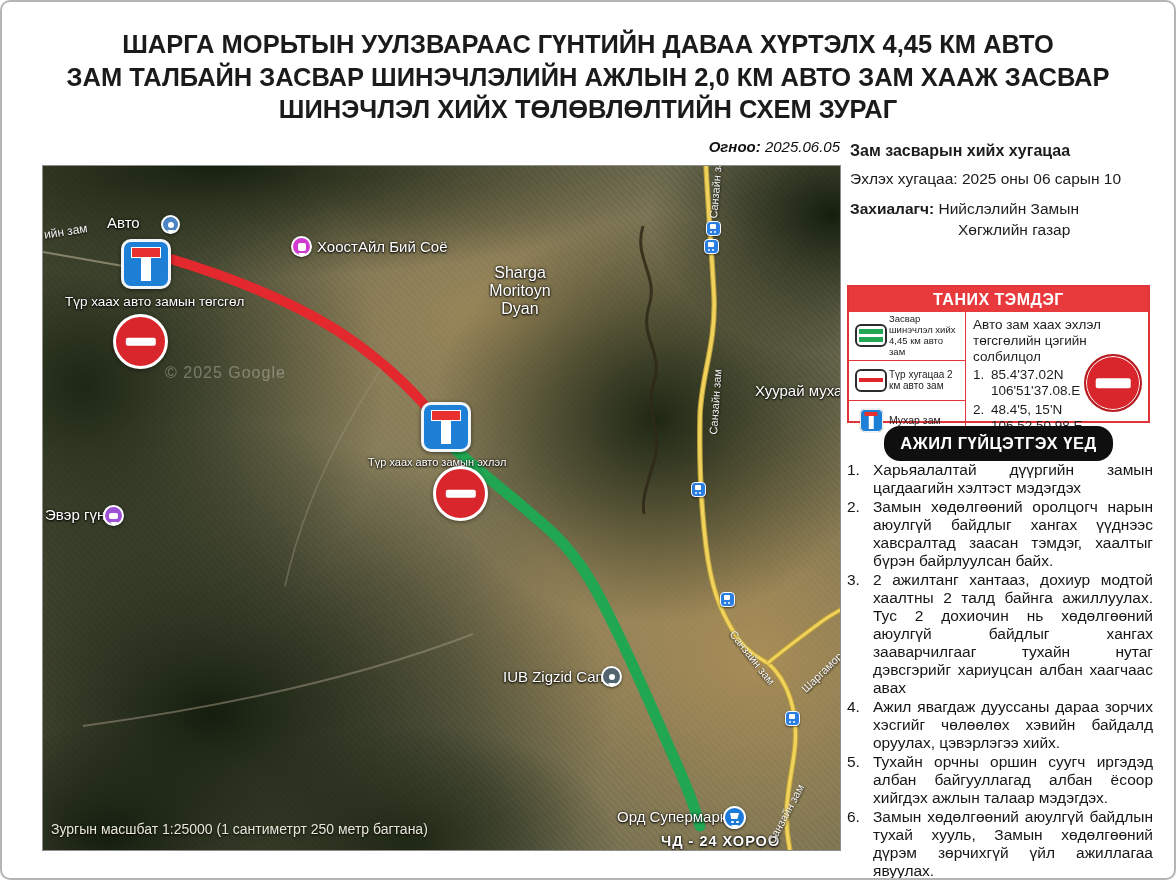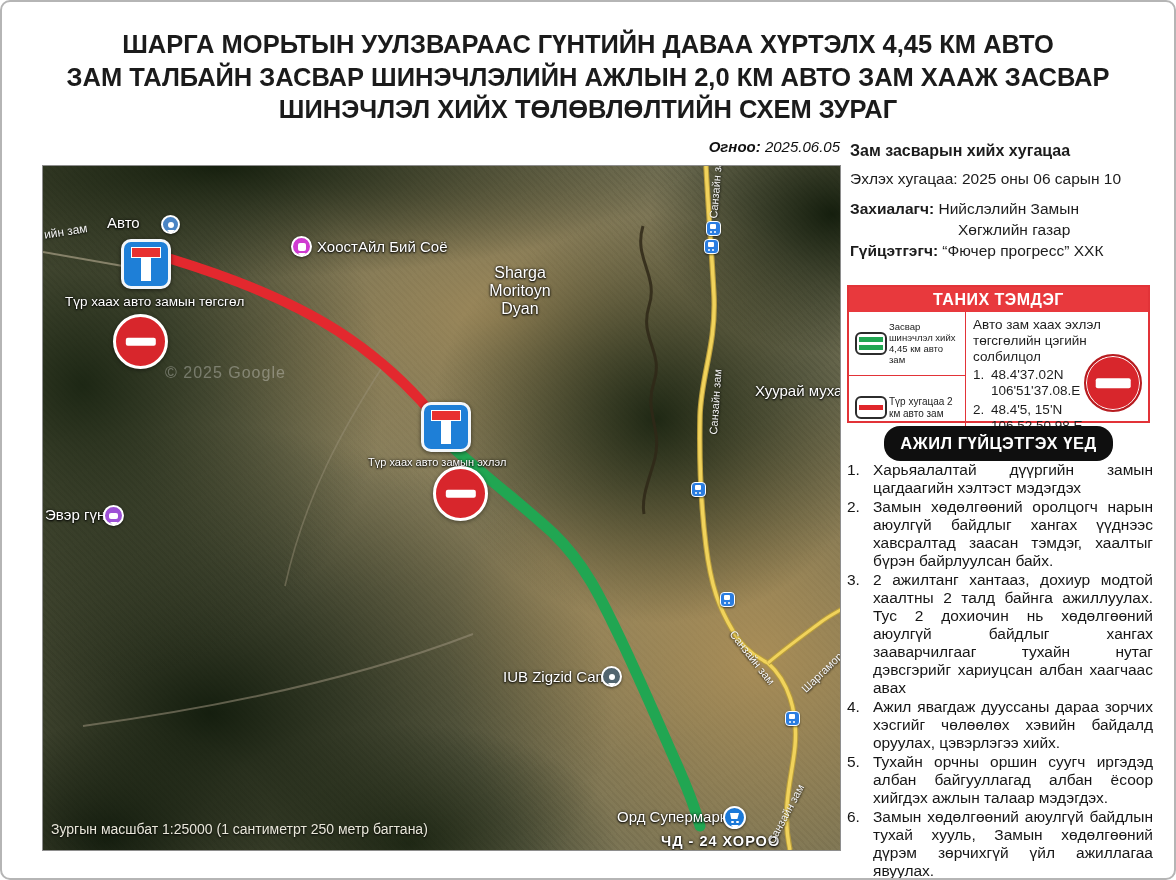--- a/index.html
+++ b/index.html
@@ -199,24 +199,20 @@
 
   <div class="sched">
     <div class="h">Зам засварын хийх хугацаа</div>
     <div class="ln">Эхлэх хугацаа: 2025 оны 06 сарын 10</div>
     <div class="gap"></div>
     <div class="pair">
       <b>Захиалагч:</b>
       <span>Нийслэлийн Замын</span>
     </div>
     <div class="pair ind">Хөгжлийн газар</div>
-    <div class="pair">
-      <b>Гүйцэтгэгч:</b>
-      <span>“Фючер прогресс” ХХК</span>
-    </div>
   </div>
 
   <div class="legendbox">
     <div class="hd">ТАНИХ ТЭМДЭГ</div>
     <div class="bd">
       <div class="lcol">
         <div class="lrow">
           <span class="sym">
               <span class="sym-road sym-green">
                 <i class="s1"></i>
@@ -226,27 +222,33 @@
           <span class="lab">Засвар шинэчлэл хийх 4,45 км авто зам</span>
         </div>
         <div class="lrow">
           <span class="sym">
               <span class="sym-road sym-red">
                 <i class="s1"></i>
               </span>
             </span>
           <span class="lab" style="font-size:10px;">Түр хугацаа 2 км авто зам</span>
         </div>
+        <div class="lrow">
+          <span class="sym">
+              <span class="mini-deadend"></span>
+            </span>
+          <span class="lab" style="font-size:10.5px;">Мухар зам</span>
+        </div>
       </div>
       <div class="rcol">
         <div class="chead">Авто зам хаах эхлэл төгсгөлийн цэгийн солбилцол</div>
         <div class="coord">
           <div class="row">
               <span class="n">1.</span>
-              <span>48.4'37.02N</span>
+              <span>85.4'37.02N</span>
             </div>
           <div class="row">
               <span class="n"></span>
               <span>106'51'37.08.E</span>
             </div>
         </div>
         <div class="coord">
           <div class="row">
               <span class="n">2.</span>
               <span>48.4'5, 15'N</span>

